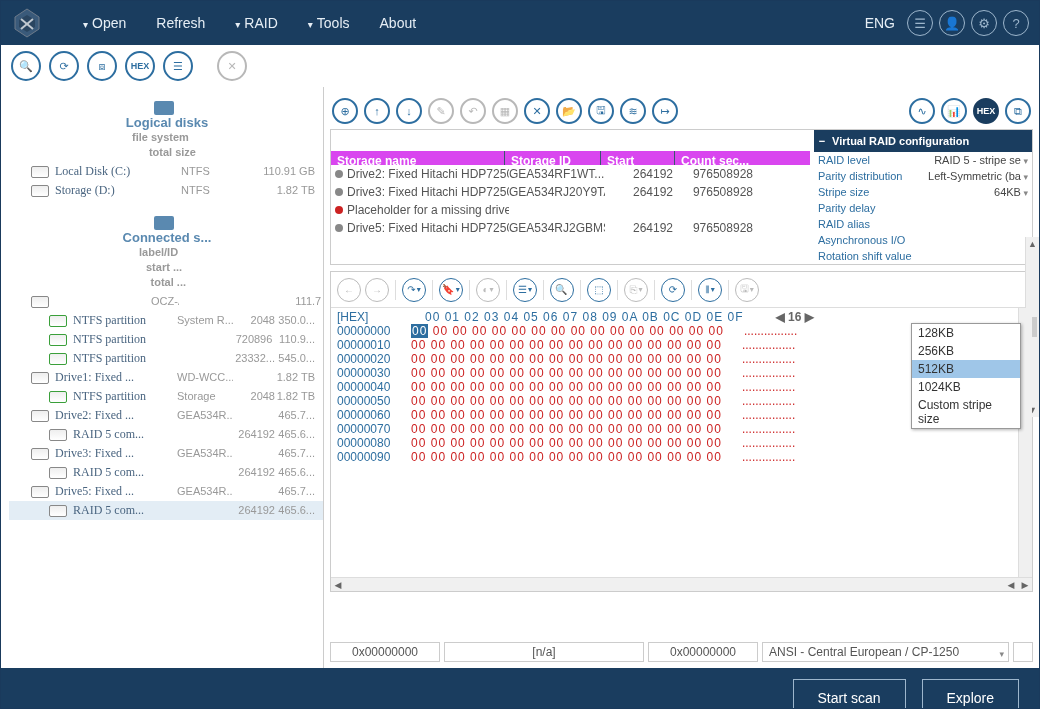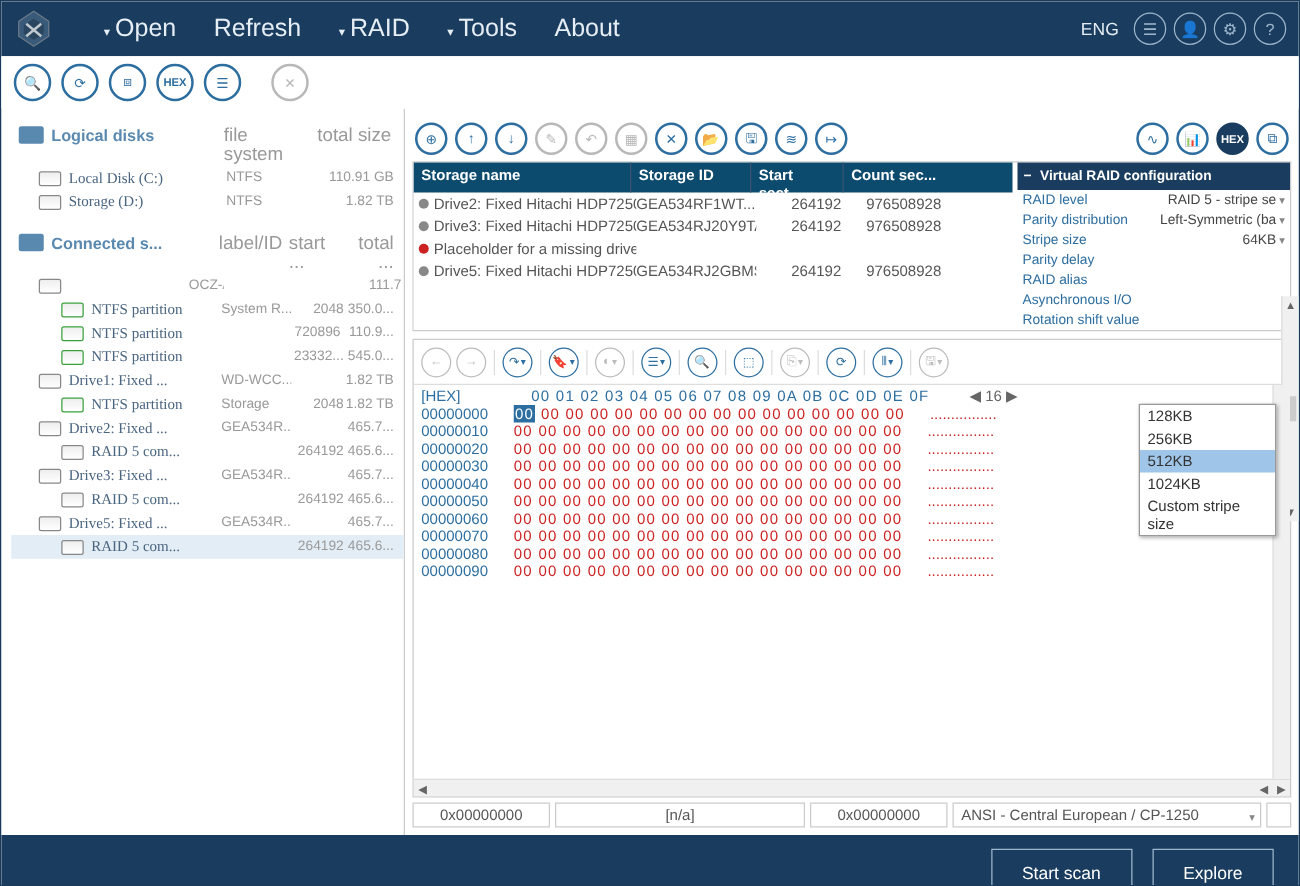--- a/index.html
+++ b/index.html
@@ -2,47 +2,47 @@
 <html><head>
 <meta charset="utf-8">
 <style>
   * { box-sizing: border-box; margin: 0; padding: 0; font-family: "Segoe UI", Arial, sans-serif; }
   body { width: 1040px; height: 709px; border: 1px solid #1a3a5c; background: #fff; font-size: 12px; overflow: hidden; }
   .topbar { height: 44px; background: #1a3d5f; display: flex; align-items: center; padding: 0 10px; color: #e6eef5; }
   .topbar .logo-wrap { display: flex; align-items: center; gap: 8px; margin-right: 20px; }
   .topbar .logo-wrap svg { width: 32px; height: 32px; }
   .app-title { font-size: 20px; font-weight: 300; }
   .menu { display: flex; gap: 30px; margin-left: 20px; }
-  .menu-item { font-size: 20px; cursor: pointer; }
+  .menu-item { font-size: 14px; cursor: pointer; }
   .menu .caret::before { content: "▾"; margin-right: 4px; font-size: 10px; }
   .topbar .spacer { flex: 1; }
   .lang { font-size: 14px; margin-right: 12px; }
   .top-icons { display: flex; gap: 6px; }
   .top-icon { width: 26px; height: 26px; border: 1.5px solid #9db6cc; border-radius: 50%; display: inline-flex; align-items: center; justify-content: center; cursor: pointer; color: #9db6cc; font-size: 13px; }
   .toolbar { height: 42px; display: flex; align-items: center; padding: 0 10px; gap: 8px; background: #fff; }
   .tb-icon { width: 30px; height: 30px; border: 2px solid #2d6ea0; border-radius: 50%; display: inline-flex; align-items: center; justify-content: center; color: #2d6ea0; font-size: 11px; cursor: pointer; }
   .tb-icon.disabled { border-color: #b8b8b8; color: #b8b8b8; cursor: default; }
   .main { display: flex; height: 581px; }
   .sidebar { width: 323px; border-right: 1px solid #ccc; padding: 8px 0 0 8px; overflow: hidden; position: relative; }
-  .section-header { display: flex; color: #5a89b0; font-weight: 600; font-size: 13px; padding: 6px 4px 2px 6px; }
+  .section-header { display: flex; align-items: center; color: #5a89b0; font-weight: 600; font-size: 13px; padding: 6px 4px 2px 6px; flex-direction: column; }
   .section-header .label { flex: 1; }
-  .col-hdr { color: #999; font-size: 15px; font-weight: 400; width: 70px; text-align: left; }
+  .col-hdr { color: #999; font-size: 11px; font-weight: 700; width: 70px; text-align: left; }
   .disk-row { display: flex; align-items: center; padding: 2px 2px 2px 22px; font-size: 12px; color: #4a6580; }
   .disk-row.selected { background: #e3edf5; }
   .disk-icon { width: 18px; height: 12px; border: 1px solid #7a9; border-radius: 2px; margin-right: 6px; flex-shrink: 0; background: linear-gradient(#eee,#fff); }
   .disk-icon.gray { border-color: #888; }
   .disk-icon.green { border-color: #3a9f3a; }
   .disk-name { flex: 1; white-space: nowrap; overflow: hidden; text-overflow: ellipsis; font-family: Liberation Serif, serif; }
   .disk-col { width: 60px; color: #999; font-size: 11px; text-align: left; white-space: nowrap; overflow: hidden; }
   .disk-col.rt { text-align: right; padding-right: 6px; }
   .right-pane { flex: 1; display: flex; flex-direction: column; padding: 6px 6px 0 6px; position: relative; }
   .right-toolbar { height: 36px; display: flex; align-items: center; gap: 6px; padding: 0 2px; }
   .storage-wrap { display: flex; gap: 4px; border: 1px solid #ccc; }
   .storage-table { flex: 1; background: #fff; }
-  .storage-header { display: flex; background: #0c4a6e; color: #fff; font-size: 12px; font-weight: 600; height: 24px; }
+  .storage-header { display: flex; background: #d946ef; color: #fff; font-size: 12px; font-weight: 600; height: 14px; margin-top: 21px; }
   .storage-header > div { padding: 3px 6px; border-right: 1px solid #3a5570; }
   .storage-rows .row { display: flex; height: 18px; font-size: 12px; padding-left: 4px; align-items: center; color: #555; }
   .dot { width: 8px; height: 8px; border-radius: 50%; background: #888; margin-right: 4px; flex-shrink: 0; }
   .dot.red { background: #c22; }
   .storage-rows .row > div { white-space: nowrap; overflow: hidden; }
   .config-panel { width: 218px; background: #fff; font-size: 11px; color: #2d6ea0; position: relative; }
   .config-header { background: #1a3d5f; color: #fff; height: 22px; line-height: 22px; font-weight: 600; padding-left: 2px; }
   .config-header .minus { display: inline-block; width: 12px; text-align: center; margin-right: 4px; }
   .config-row { display: flex; padding: 2px 4px; }
   .config-row .k { flex: 1; }
@@ -55,29 +55,29 @@
   .hex-toolbar { height: 36px; display: flex; align-items: center; gap: 4px; padding: 0 6px; border-bottom: 1px solid #ddd; }
   .hex-mini { width: 24px; height: 24px; border: 1.5px solid #2d6ea0; border-radius: 50%; display: inline-flex; align-items: center; justify-content: center; color: #2d6ea0; font-size: 10px; cursor: pointer; }
   .hex-mini.disabled { border-color: #bbb; color: #bbb; }
   .hex-mini-sep { width: 1px; height: 20px; background: #ddd; margin: 0 2px; }
   .hex-mini .caret-d { font-size: 8px; margin-left: 1px; }
   .hex-content { flex: 1; font-family: Consolas, monospace; font-size: 12px; overflow: hidden; position: relative; padding: 2px 0 0 6px; }
   .hex-header { color: #2d6ea0; letter-spacing: 0; display: flex; gap: 14px; }
   .hex-label { width: 74px; color: #2d6ea0; }
   .hex-bytes { letter-spacing: 1px; }
   .hex-ascii { margin-left: 20px; color: #c22; }
-  .hex-nav { color: #666; margin-left: 18px; }
+  .hex-nav { color: #666; margin-left: 18px; font-weight: bold; }
   .hex-line { display: flex; }
   .hex-addr { width: 74px; color: #2d6ea0; }
   .byte { color: #c22; display: inline; }
   .byte.sel { background: #2d6ea0; color: #fff; padding: 0 1px; }
   .sb-v { position: absolute; right: 0; top: 0; bottom: 0; width: 14px; background: #f0f0f0; border-left: 1px solid #ddd; }
   .sb-h { height: 14px; background: #f0f0f0; border-top: 1px solid #ddd; position: relative; }
   .sb-arrow { position: absolute; width: 14px; height: 14px; color: #666; font-size: 9px; text-align: center; line-height: 14px; }
-  .status-row { display: flex; gap: 4px; padding: 4px 0 6px 0; }
+  .status-row { display: flex; gap: 4px; padding: 20px 0 6px 0; margin-top: 30px; }
   .status-cell { border: 1px solid #ccc; height: 20px; line-height: 18px; text-align: center; font-size: 12px; color: #555; }
   .bottombar { height: 60px; background: #1a3d5f; display: flex; align-items: center; justify-content: flex-end; padding: 0 20px; gap: 16px; }
   .big-btn { border: 1.5px solid #9db6cc; color: #fff; padding: 10px 24px; font-size: 14px; cursor: pointer; background: transparent; }
   .section-icon { width: 20px; height: 14px; margin-right: 6px; background: #5a89b0; border-radius: 2px; flex-shrink: 0; }
   .tb-hex { font-weight: bold; font-size: 9px; }
   .tb-icon.solid { background: #1a3d5f; color: #fff; border-color: #1a3d5f; }
   .vsb { position: absolute; right: 0; top: 150px; width: 14px; height: 180px; background: #f0f0f0; border-left: 1px solid #ddd; }
   .vsb .thumb { position: absolute; left: 2px; right: 2px; top: 80px; height: 20px; background: #ccc; }
   .vsb .arr { position: absolute; left: 0; right: 0; height: 14px; text-align: center; font-size: 9px; color: #666; line-height: 14px; }
   .lh { line-height: 15px; }

